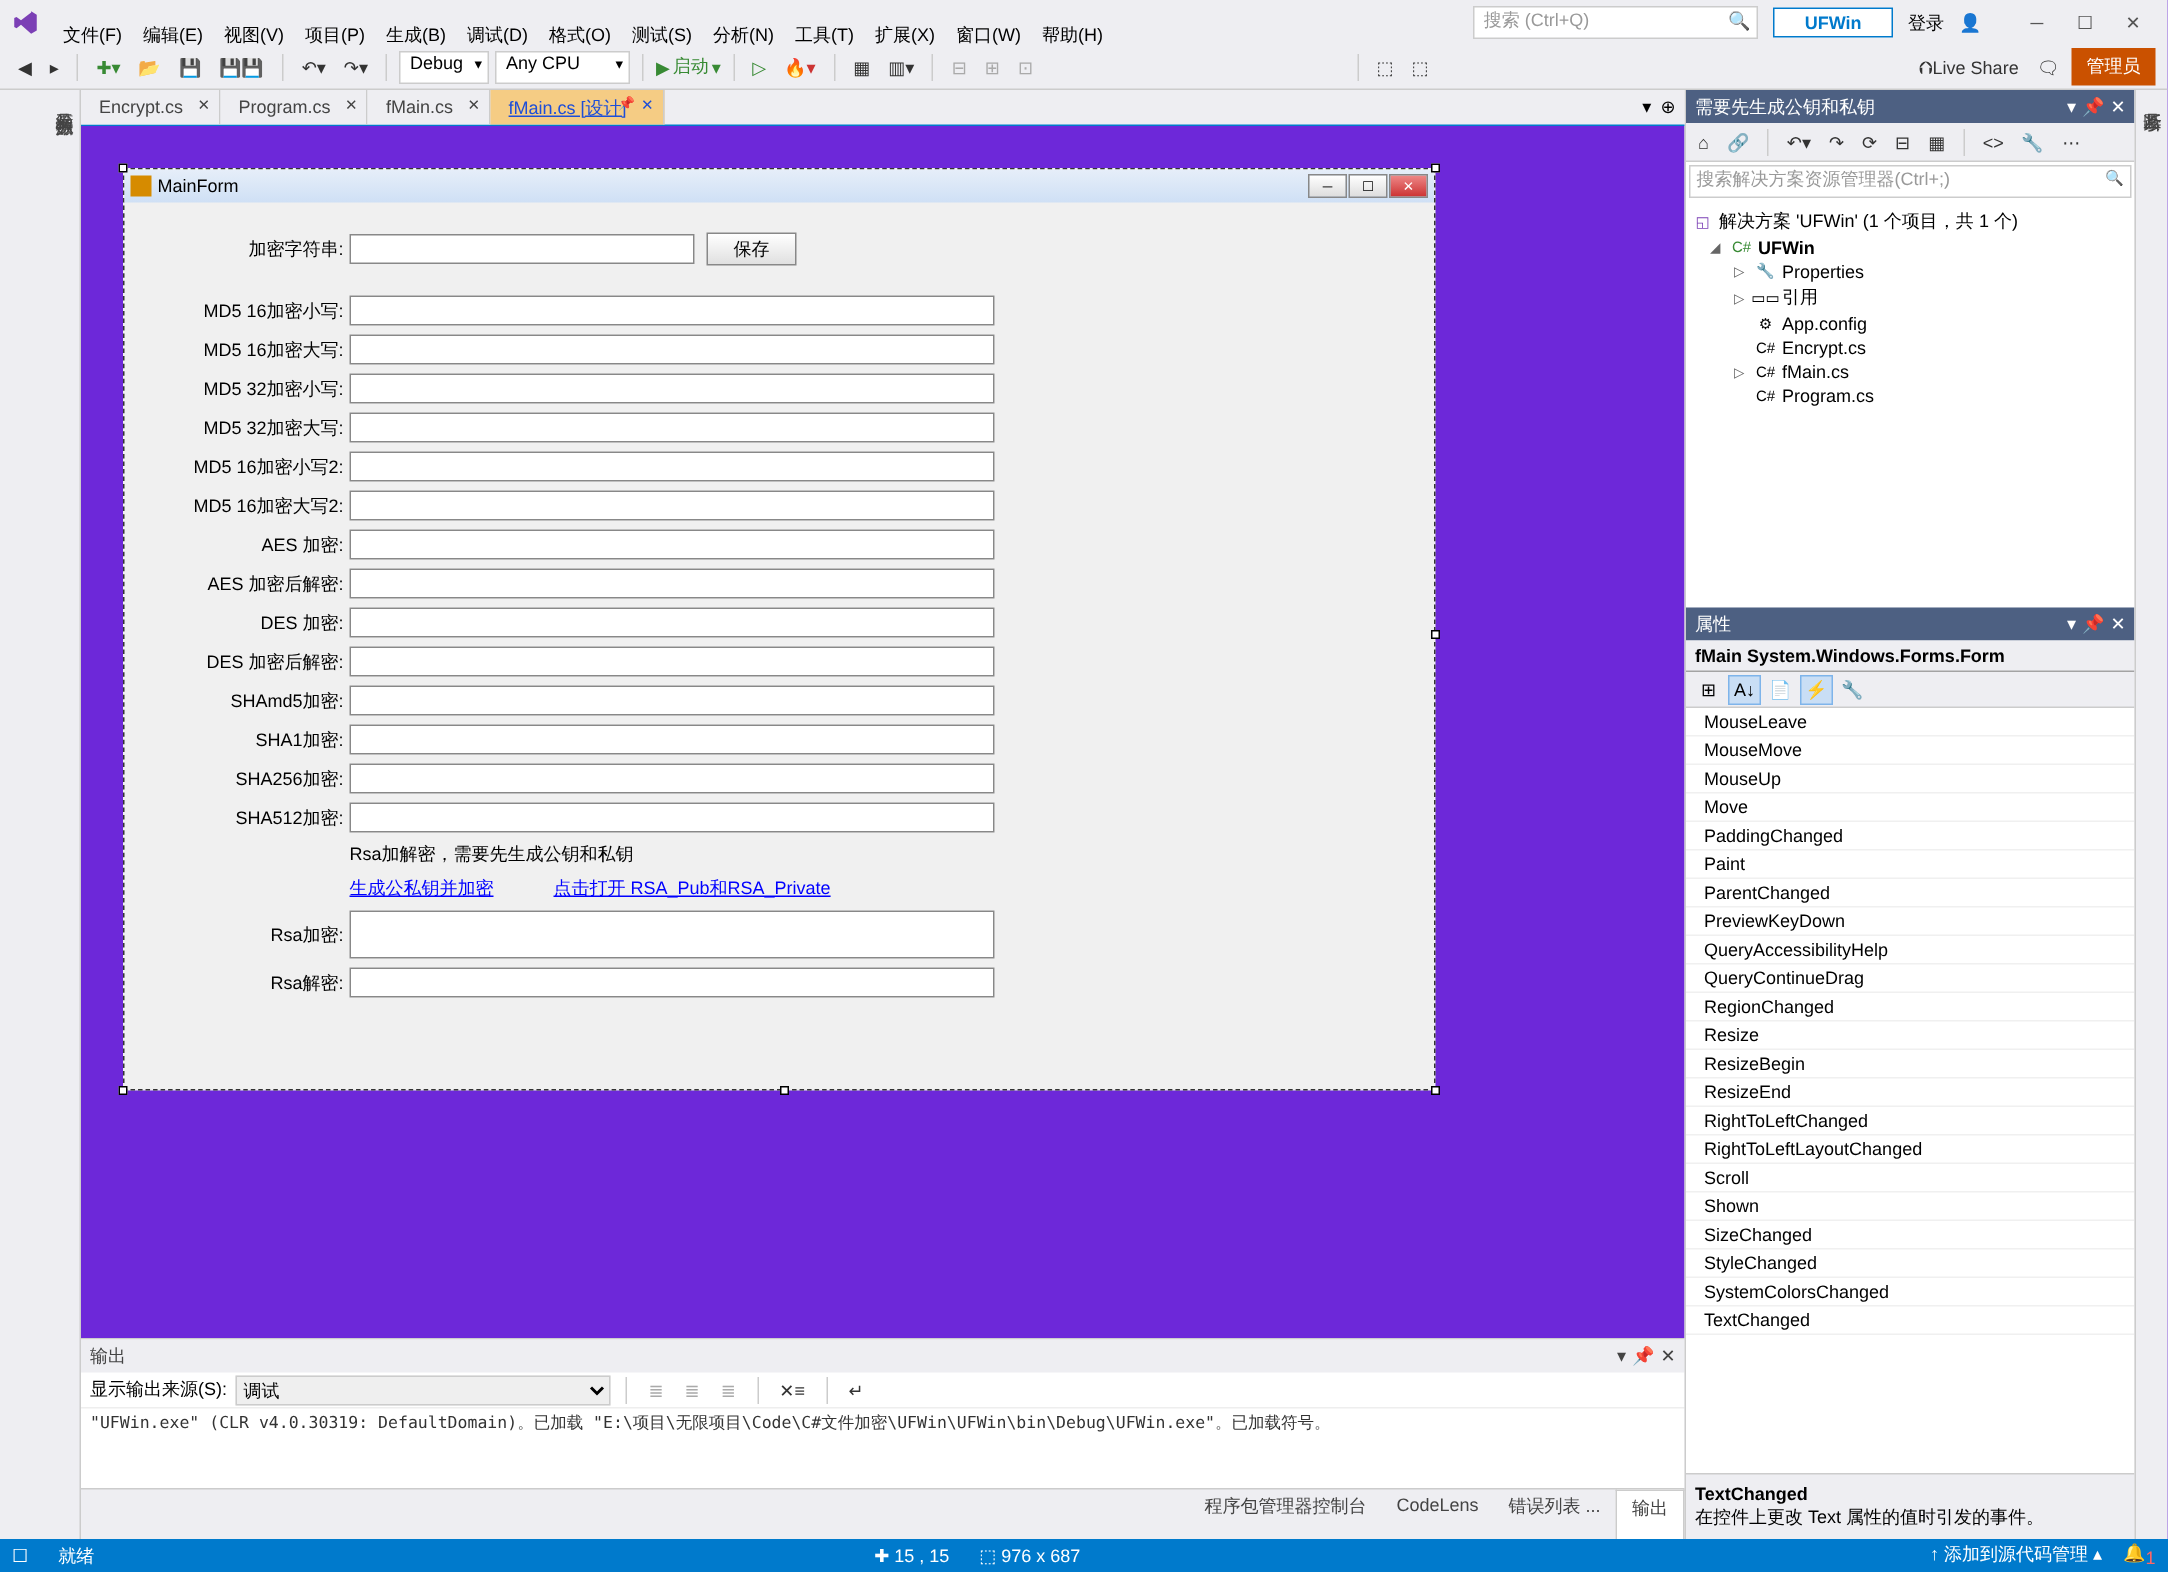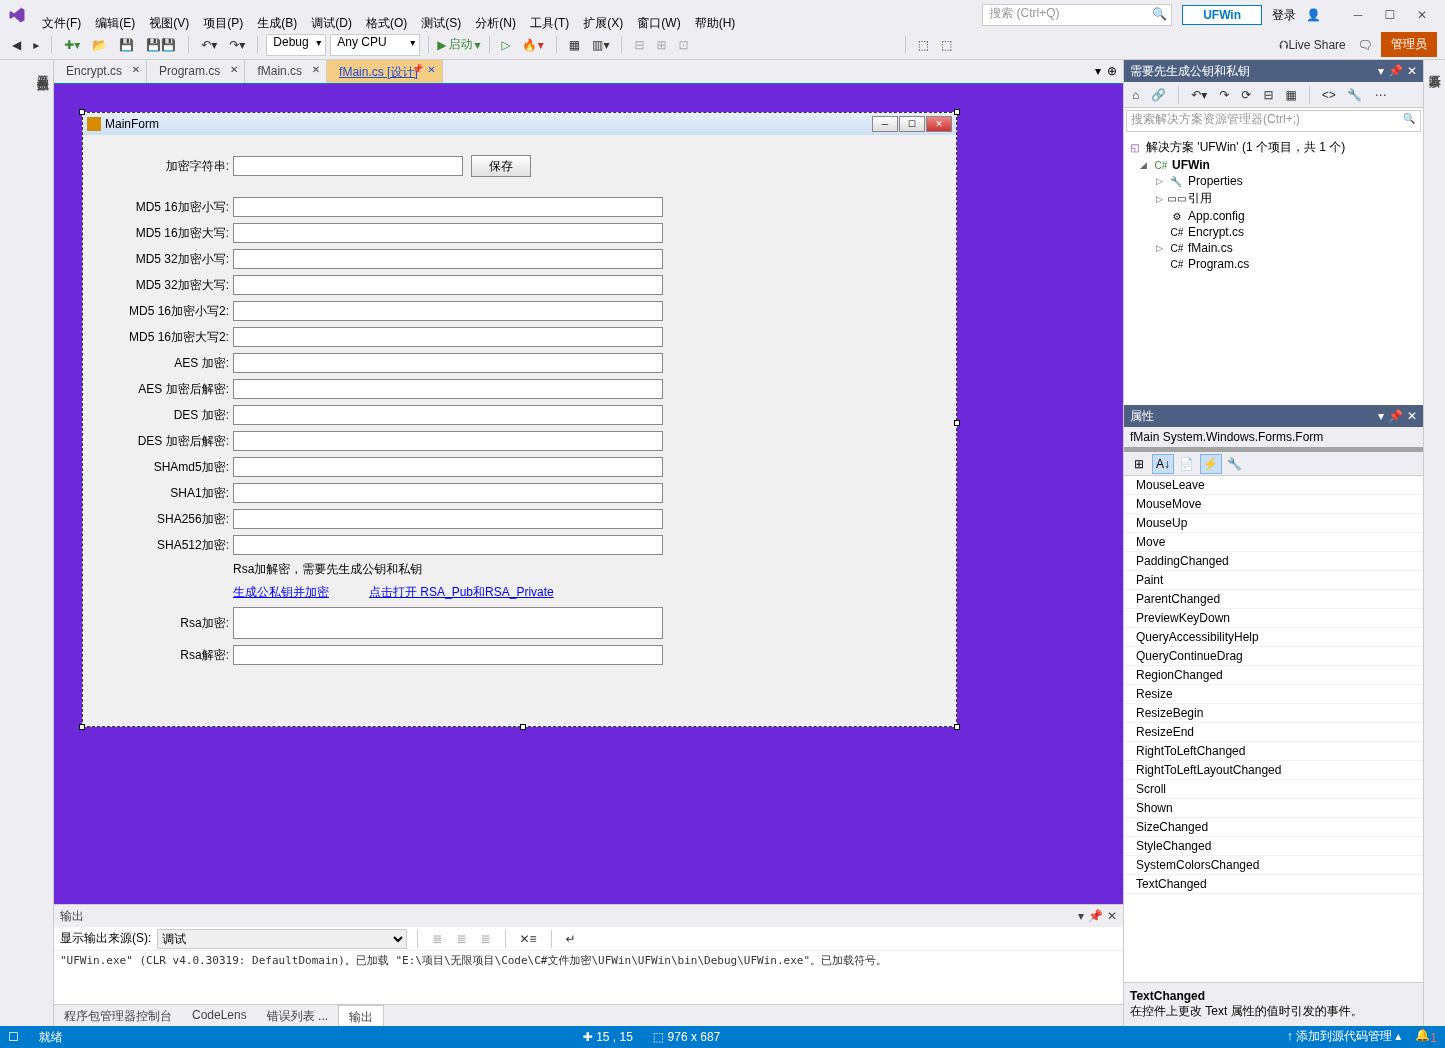--- a/index.html
+++ b/index.html
@@ -43,36 +43,36 @@
 .finput.short { width:230px; }
 .fbtn { width:60px; height:22px; border:1px solid #888; background:linear-gradient(#fff,#e0e0e0); margin-left:8px; }
 .flink { color:#00f; text-decoration:underline; cursor:pointer; }
 .ftextarea { width:430px; height:32px; border:1px solid #888; background:#fff; resize:none; }
 .output-panel { height:100px; border-top:1px solid #ccc; background:#fff; display:flex; flex-direction:column; }
 .panel-head { height:22px; background:#eeeef2; display:flex; align-items:center; padding:0 6px; color:#444; }
 .panel-head .sp { margin-left:auto; display:flex; gap:4px; }
 .out-bar { height:24px; display:flex; align-items:center; padding:0 6px; gap:6px; border-bottom:1px solid #eee; }
 .out-combo { width:250px; height:20px; border:1px solid #ccc; }
 .out-text { flex:1; padding:2px 6px; font-family:Consolas,monospace; font-size:11px; color:#333; overflow:hidden; }
-.bottom-tabs { height:22px; background:#eeeef2; display:flex; border-top:1px solid #ccc; }
+.bottom-tabs { height:34px; background:#eeeef2; display:flex; border-top:1px solid #ccc;justify-content:flex-end; }
 .btab { padding:3px 10px; color:#444; }
 .btab.active { background:#fff; border:1px solid #ccc; border-bottom:none; }
 .right-panels { width:300px; display:flex; flex-direction:column; border-left:1px solid #ccc; }
 .rp { display:flex; flex-direction:column; background:#fff; }
 .rp-head { height:22px; background:#4d6082; color:#fff; display:flex; align-items:center; padding:0 6px; }
 .rp-head .sp { margin-left:auto; display:flex; gap:4px; }
 .rp-tools { height:26px; background:#eeeef2; display:flex; align-items:center; padding:0 4px; gap:4px; border-bottom:1px solid #ccc; }
 .rp-search { height:22px; border:1px solid #ccc; margin:2px; padding:0 20px 0 4px; color:#999; position:relative; }
 .rp-search::after { content:"🔍"; position:absolute; right:4px; top:2px; color:#666; font-size:10px; }
 .tree { flex:1; padding:4px; overflow:auto; }
 .tree-node { display:flex; align-items:center; padding:1px 0; gap:4px; }
 .tree-arrow { width:10px; font-size:9px; color:#666; }
 .tico { width:14px; height:14px; display:inline-flex; align-items:center; justify-content:center; font-size:10px; }
 .props { flex:1; display:flex; flex-direction:column; }
-.prop-obj { padding:3px 6px; background:#eeeef2; border-bottom:5px solid #a3a3a3; }
+.prop-obj { padding:3px 6px; background:#eeeef2; border-bottom:1px solid #a3a3a3;font-weight:bold; }
 .prop-tools { height:24px; background:#eeeef2; display:flex; align-items:center; padding:0 4px; gap:2px; border-bottom:1px solid #ccc; }
 .prop-tool { width:22px; height:20px; display:flex; align-items:center; justify-content:center; border:1px solid transparent; }
 .prop-tool.active { background:#c9def5; border-color:#7eb4ea; }
 .prop-list { flex:1; overflow:auto; }
 .prop-row { padding:2px 12px; border-bottom:1px solid #f0f0f0; cursor:default; }
 .prop-desc { border-top:1px solid #ccc; padding:6px; background:#eeeef2; }
 .prop-desc b { display:block; }
 .statusbar { height:22px; background:#007acc; color:#fff; display:flex; align-items:center; padding:0 8px; gap:20px; position:fixed; bottom:0; width:100%; }
 .sb-r { margin-left:auto; display:flex; gap:14px; align-items:center; }
 .handle { width:6px; height:6px; background:#fff; border:1px solid #000; position:absolute; }

